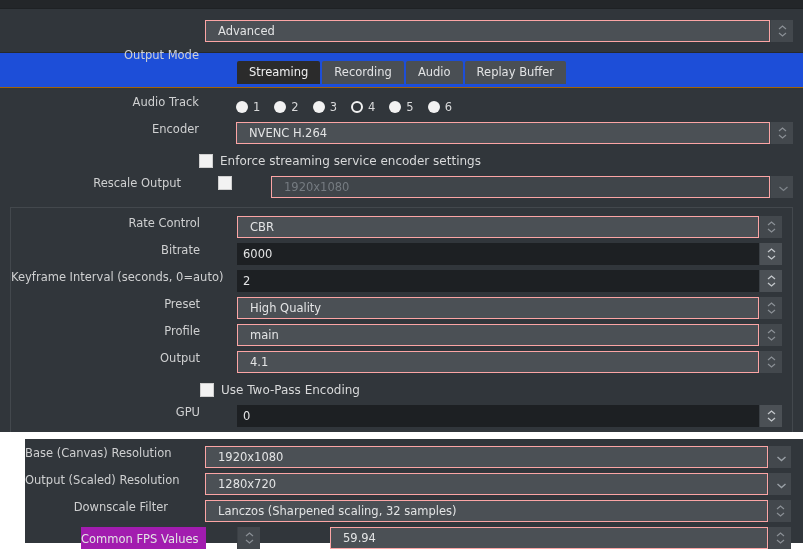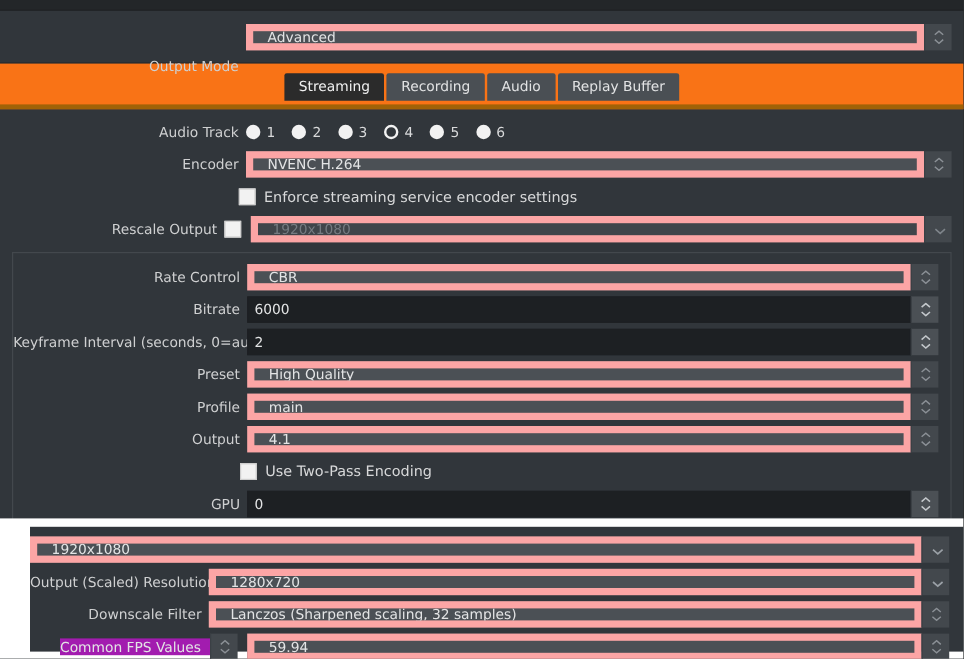--- a/index.html
+++ b/index.html
@@ -25,47 +25,47 @@
     border-bottom: 1px solid #26292c;
     display: flex; align-items: center;
   }
   .outmode-label {
     width: 172px; text-align: right; padding-right: 8px;
     color: #cfd0d1; font-size: 11.5px; margin-top: 48px;
   }
 
   
   .tab-band {
-    height: 34px; background: #f97316;
-    border-bottom: 4px solid #a16207;
+    height: 34px; background: #1d4ed8;
+    border-bottom: 1px solid #a16207;
     display: flex; align-items: flex-end; justify-content: center;
   }
   .tabstrip { display: flex; gap: 2px; padding-bottom: 3px; }
   .tab {
     padding: 4px 12px 5px; font-size: 11.5px;
     background: #4a4f54; color: #e2e3e4;
     border-radius: 2px 2px 0 0; line-height: 1.25;
     white-space: nowrap;
   }
   .tab.active { background: #2b2b2b; color: #f0f0f0; }
 
   
   .form-area { padding-top: 7px; }
-  .row { display: flex; align-items: center; height: 24px; margin-bottom: 3px; }
+  .row { display: flex; height: 24px; margin-bottom: 3px; gap: 31px; }
   .lbl {
     width: 199px; text-align: right; padding-right: 6px;
     color: #cfd0d1; font-size: 11.5px; white-space: nowrap;
     flex: 0 0 auto;
   }
   .fieldwrap { flex: 1 1 auto; display: flex; align-items: stretch;
                height: 22px; margin-right: 10px; min-width: 0; }
 
   
   .combo {
-    flex: 1 1 auto; background: #4b5055; border: 6px solid #fca5a5;
+    flex: 1 1 auto; background: #4b5055; border: 1px solid #fca5a5;
     display: flex; align-items: center; padding-left: 12px;
     color: #e3e4e5; font-size: 11.5px; overflow: hidden; white-space: nowrap;
   }
   .combo.disabled { background: #40454a; color: #757b81; }
 
   
   .spin {
     flex: 1 1 auto; background: #1d2023; border: 1px solid #1d2023;
     display: flex; align-items: center; padding-left: 5px;
     color: #e3e4e5; font-size: 11.5px; overflow: hidden; white-space: nowrap;
@@ -399,20 +399,21 @@
         </div>
       </div>
 
     </div>
   </div>
 
   <div class="overlay">
     <div class="overlay-inner">
 
       <div class="row">
+        <div class="lbl">Base (Canvas) Resolution</div>
         <div class="fieldwrap">
           <div class="combo">1920x1080</div>
           <div class="btncol dim">
             <span class="chev">
               <svg width="11" height="7" viewBox="0 0 11 7">
                   <path d="M1.5 2 L5.5 5.5 L9.5 2" fill="none" stroke="#9aa0a6" stroke-width="1.4"></path>
                 </svg>
             </span>
           </div>
         </div>

